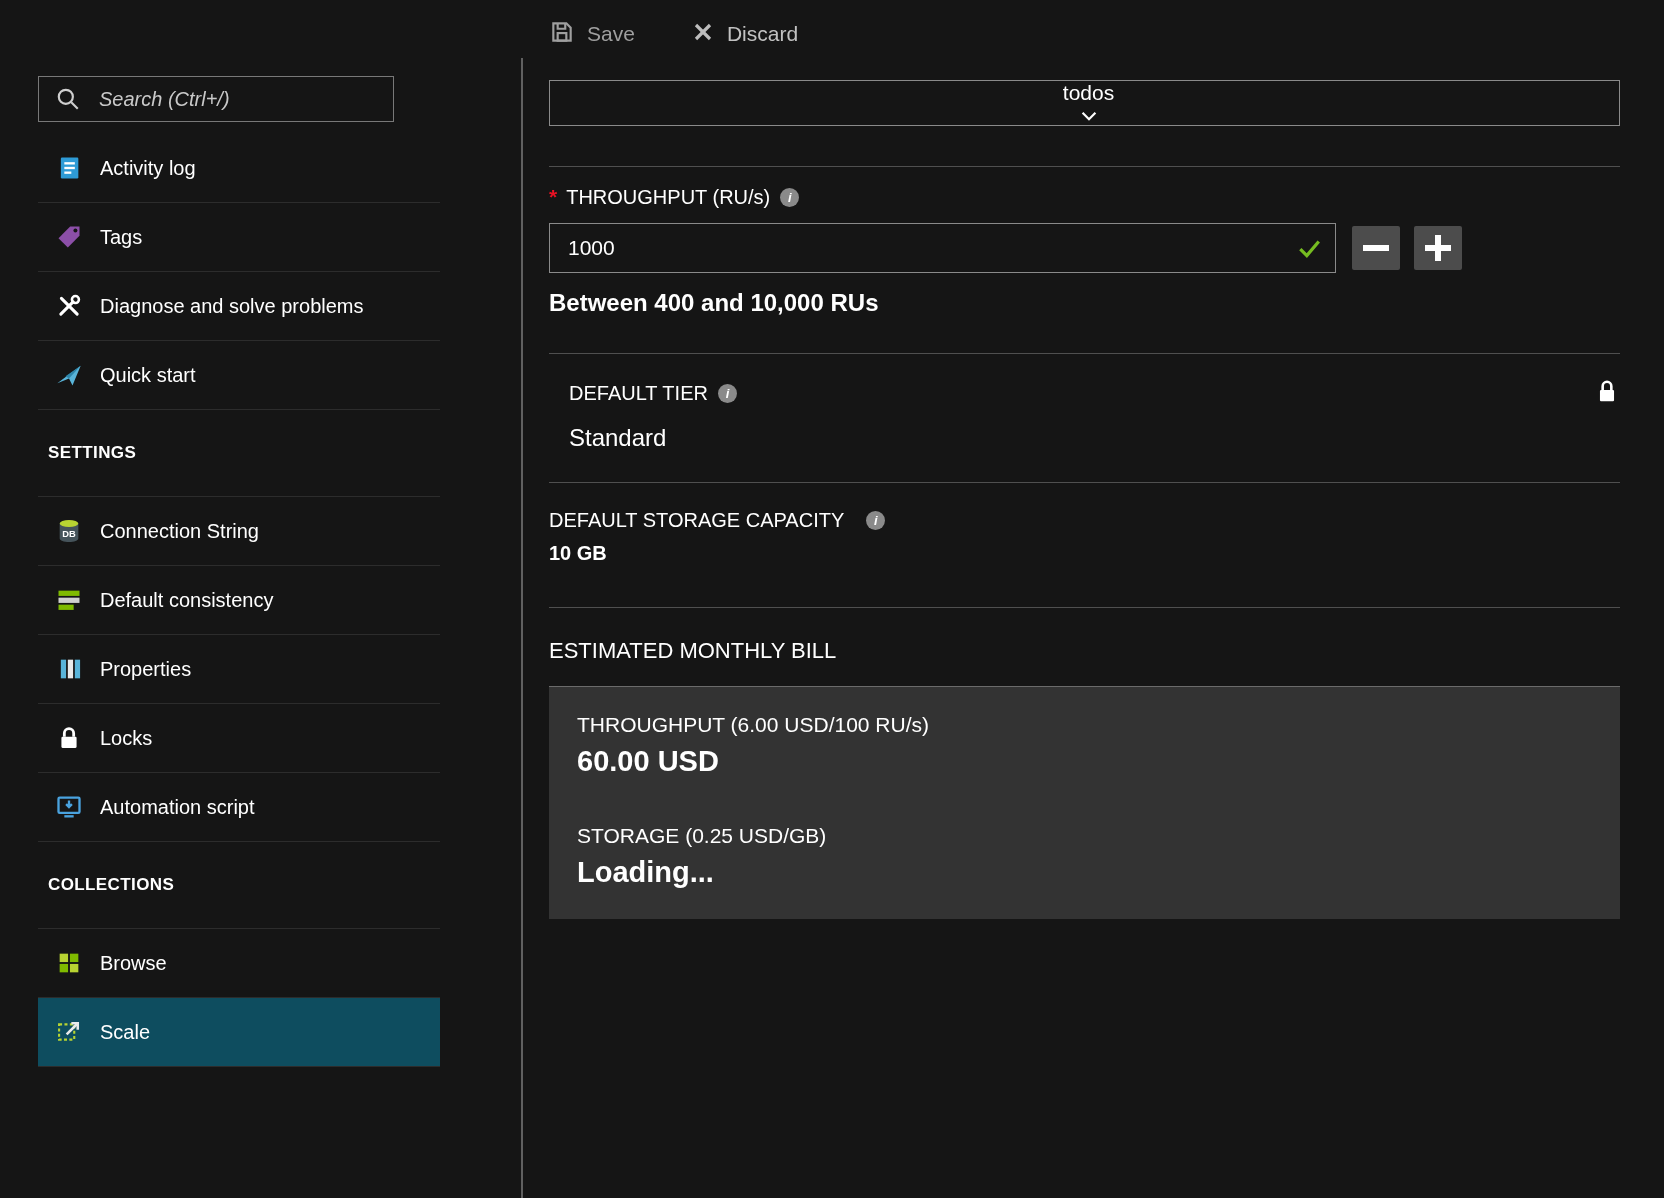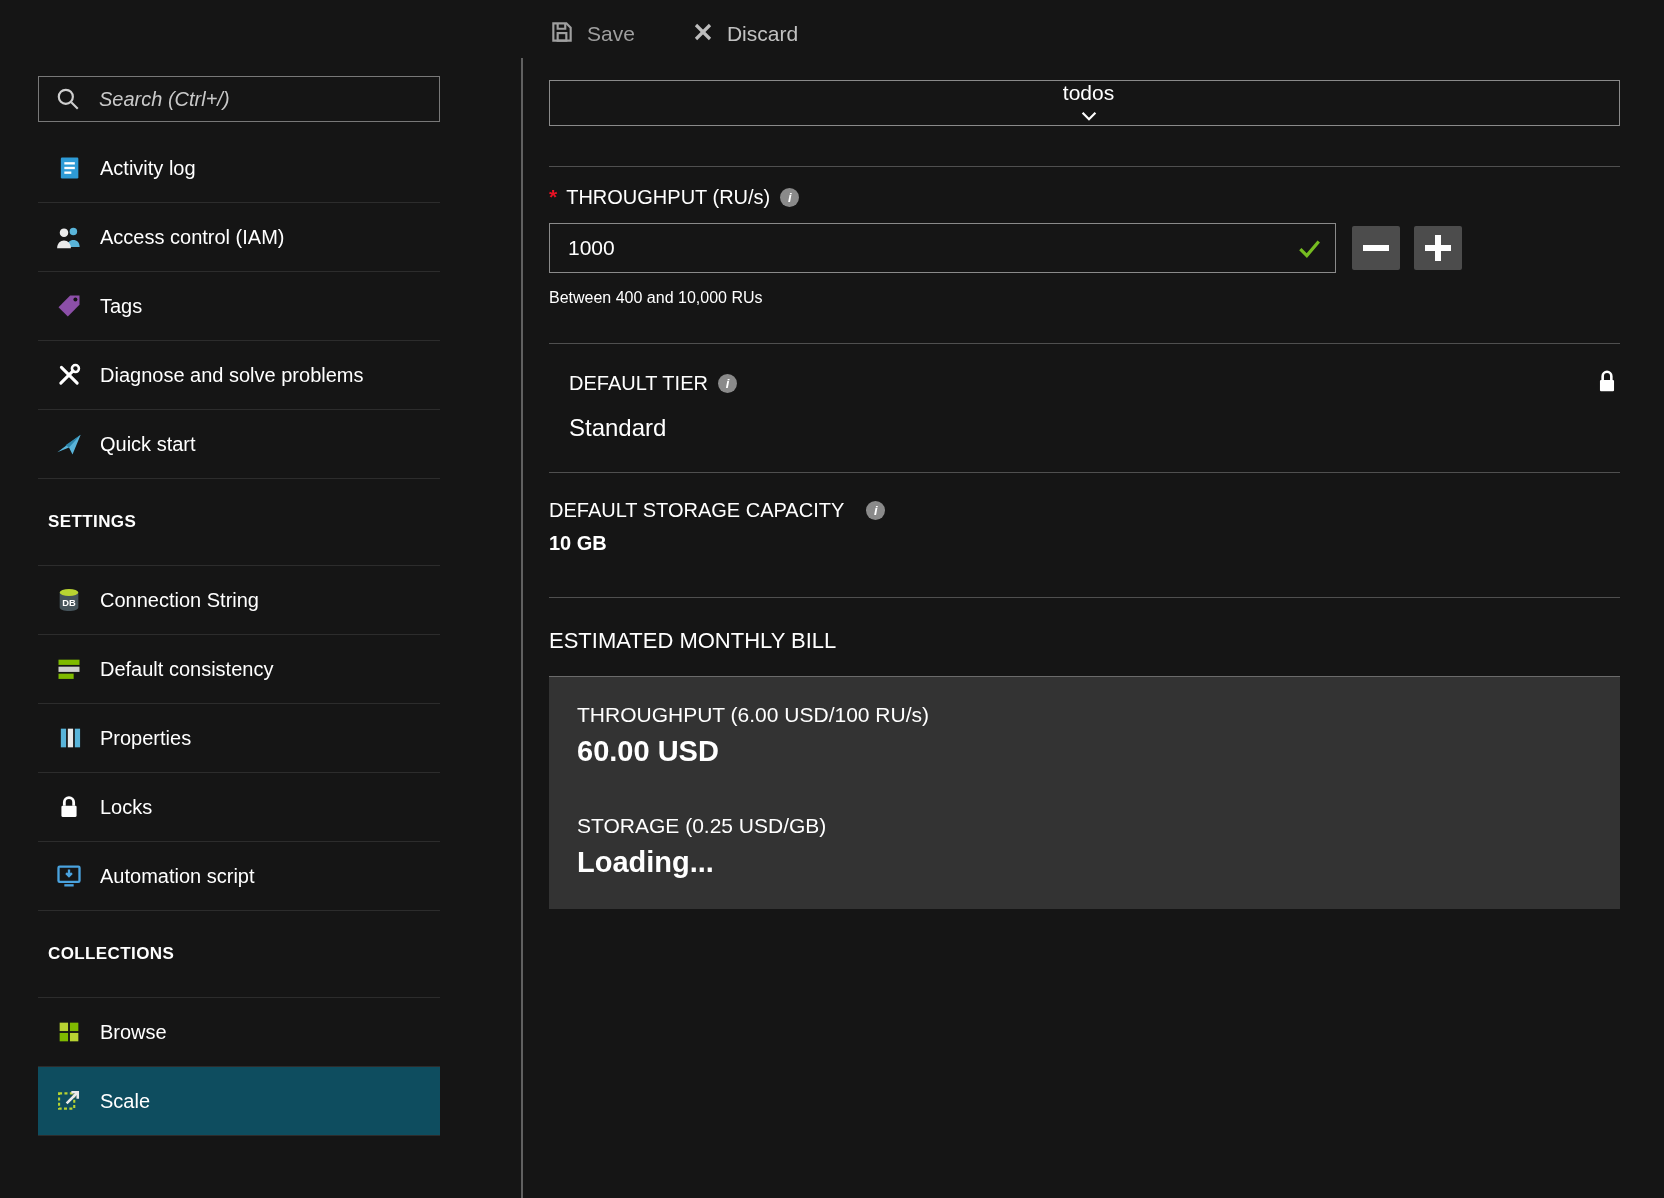--- a/index.html
+++ b/index.html
@@ -1,20 +1,20 @@
 <!DOCTYPE html>
 <html><head>
 <meta charset="utf-8">
 <style>
   html,body{margin:0;padding:0;background:#0d0d0d;}
   .app{position:relative;width:1664px;height:1198px;background:#151515;font-family:"Liberation Sans",sans-serif;color:#fff;overflow:hidden;}
 
   
   .sidebar{position:absolute;left:0;top:0;width:490px;height:100%;}
-  .search-box{position:absolute;left:38px;top:76px;width:402px;height:46px;border:1px solid #787878;display:flex;align-items:center;gap:12px;padding:16px 12px;box-sizing:border-box;background:#151515;}
+  .search-box{position:absolute;left:38px;top:76px;width:356px;height:46px;border:1px solid #787878;display:flex;align-items:center;gap:12px;padding:16px 12px;box-sizing:border-box;background:#151515;}
   .search-input{flex:1;background:transparent;border:none;outline:none;color:#ddd;font-style:italic;font-size:20px;font-family:inherit;min-width:0;}
   .search-input::placeholder{color:#c9c9c9;font-style:italic;}
   .nav{position:absolute;left:38px;top:134px;width:402px;}
   .nav-item{display:flex;align-items:center;gap:14px;height:68px;border-bottom:1px solid #2c2c2c;padding-left:14px;font-size:20px;cursor:pointer;}
   .nav-item.selected{background:#0e4d5f;}
   .nav-label{white-space:nowrap;}
   .icon{display:inline-flex;align-items:center;justify-content:center;width:34px;flex:0 0 34px;}
   .section-header{height:86px;display:flex;align-items:center;padding-left:10px;font-weight:bold;font-size:17px;letter-spacing:.4px;border-bottom:1px solid #2c2c2c;}
   .splitter{position:absolute;left:521px;top:58px;bottom:0;width:2px;background:#606060;}
 
@@ -42,21 +42,21 @@
   .input-row{margin-top:14px;display:flex;align-items:center;}
   .ru-input-wrap{position:relative;width:787px;}
   .ru-input{width:100%;height:50px;background:#151515;border:1px solid #8a8a8a;color:#fff;font-size:21px;padding:0 52px 0 18px;font-family:inherit;box-sizing:border-box;outline:none;}
   .ru-check{position:absolute;right:14px;top:12px;}
   .stepper{width:48px;height:44px;background:#4c4c4c;border:none;border-radius:2px;position:relative;cursor:pointer;padding:0;}
   .stepper.minus{margin-left:16px;}
   .stepper.plus{margin-left:14px;}
   .bar-h{position:absolute;left:50%;top:50%;transform:translate(-50%,-50%);width:26px;height:6px;background:#fff;}
   .bar-v{position:absolute;left:50%;top:50%;transform:translate(-50%,-50%);width:6px;height:26px;background:#fff;}
 
-  .helper{margin-top:16px;font-size:16px;}
+  .helper{margin-top:16px;font-size:24px;font-weight:bold;}
 
   .pricing-row{margin-top:22px;display:flex;align-items:center;justify-content:space-between;}
   .pricing-left{display:flex;align-items:center;font-size:20px;padding-left:20px;}
   .pricing-value{margin-top:14px;font-size:24px;padding-left:20px;}
 
   .storage-label-row{margin-top:26px;gap:12px;}
   .storage-value{margin-top:10px;font-size:20px;font-weight:bold;}
 
   .bill-title{margin-top:30px;font-size:22px;}
   .bill-panel{margin-top:22px;background:#333333;border-top:1px solid #6b6b6b;padding:26px 28px 30px;box-sizing:border-box;}
@@ -88,31 +88,20 @@
           <svg width="28" height="28" viewBox="0 0 24 24">
               <rect x="5" y="3" width="15" height="18" rx="1" fill="#2e9bd6"></rect>
               <rect x="8" y="7" width="9" height="2" fill="#fff"></rect>
               <rect x="8" y="11" width="9" height="2" fill="#fff"></rect>
               <rect x="8" y="15" width="6" height="2" fill="#fff"></rect>
             </svg>
         </span>
         <span class="nav-label">Activity log</span>
       </div>
 
-      <div class="nav-item">
-        <span class="icon">
-          <svg width="30" height="30" viewBox="0 0 24 24">
-              <circle cx="15.5" cy="7.5" r="3" fill="#59b4d9"></circle>
-              <path d="M10.5 20c0-3.5 2.2-5.6 5-5.6s5 2.1 5 5.6z" fill="#59b4d9"></path>
-              <circle cx="8" cy="8.5" r="3.4" fill="#eaeaea"></circle>
-              <path d="M2.5 21c0-4 2.5-6.3 5.5-6.3s5.5 2.3 5.5 6.3z" fill="#eaeaea"></path>
-            </svg>
-        </span>
-        <span class="nav-label">Access control (IAM)</span>
-      </div>
 
       <div class="nav-item">
         <span class="icon">
           <svg width="28" height="28" viewBox="0 0 24 24">
               <path d="M13 3h8v8L11 21l-8-8z" fill="#8c4fa8"></path>
               <circle cx="17.5" cy="6.5" r="1.7" fill="#151515"></circle>
             </svg>
         </span>
         <span class="nav-label">Tags</span>
       </div>

